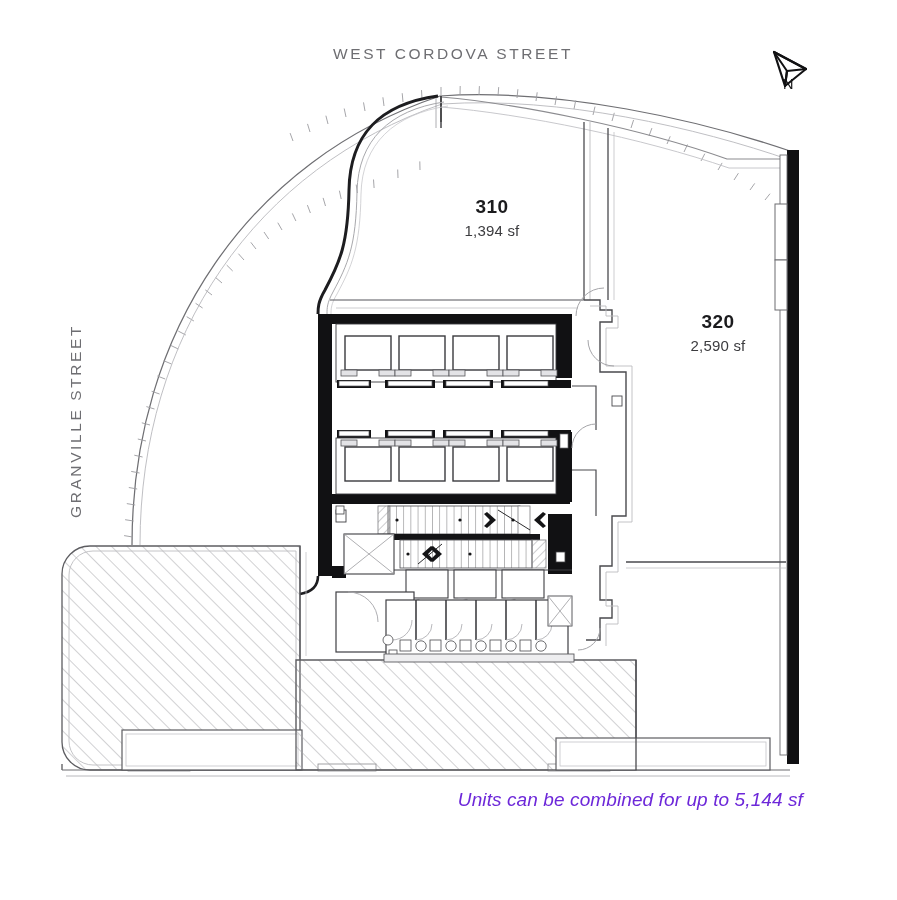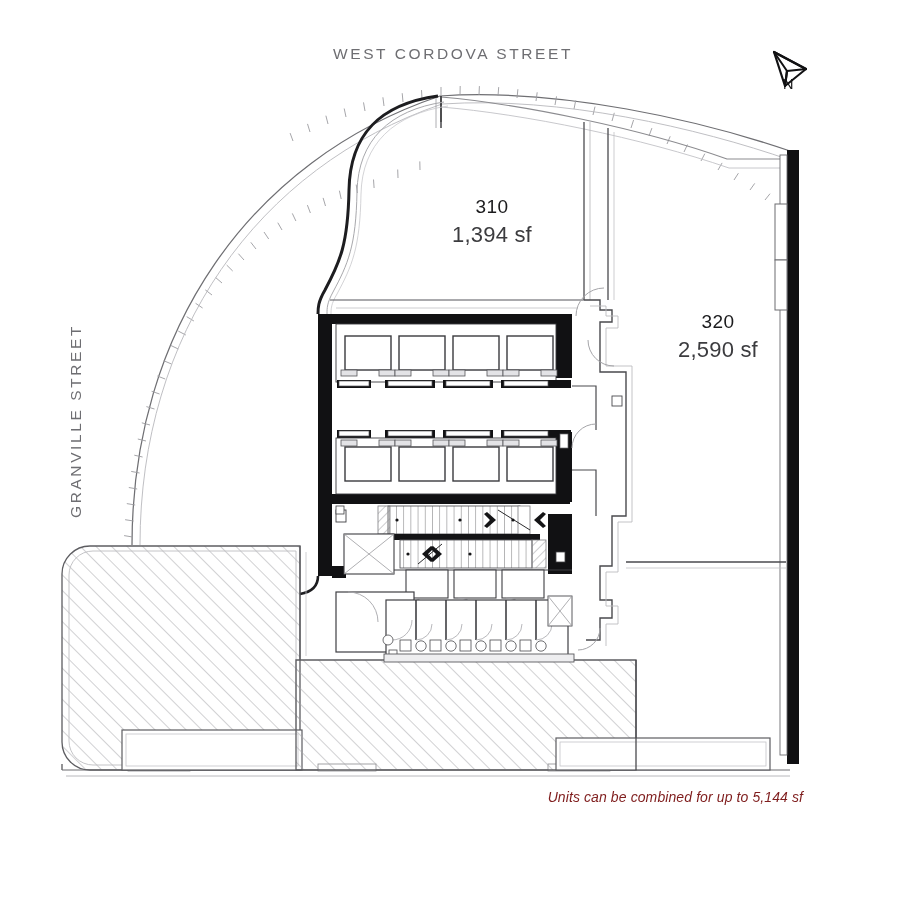--- a/index.html
+++ b/index.html
@@ -44,43 +44,43 @@
     top: 45px;
   }
   #street-left {
     left: -21px;
     top: 412px;
     transform: rotate(-90deg);
     transform-origin: center center;
   }
   .unit-num {
     font-size: 19px;
-    font-weight: 400;
+    font-weight: 700;
     color: #1b1b1d;
     letter-spacing: 0.4px;
     text-align: center;
   }
   .unit-area {
-    font-size: 22px;
+    font-size: 15px;
     font-weight: 400;
     color: #3c3c3f;
     letter-spacing: 0.2px;
   }
   .unit-block { position:absolute; text-align:center; }
   #unit-310-block { left: 432px; top: 196px; width: 120px; }
   #unit-320-block { left: 648px; top: 311px; width: 140px; }
   #unit-330-block { left: 648px; top: 621px; width: 140px; }
   .unit-block .unit-area { margin-top: 4px; }
 
   #combine-note {
     right: 88px;
     top: 789px;
-    font-size: 14px;
+    font-size: 19px;
     font-style: italic;
-    color: #7f1d1d;
+    color: #6d28d9;
     letter-spacing: 0.1px;
   }
   #north-label {
     left: 783px;
     top: 76px;
     font-size: 14.5px;
     color: #141416;
     letter-spacing: 0.5px;
   }
 </style>

